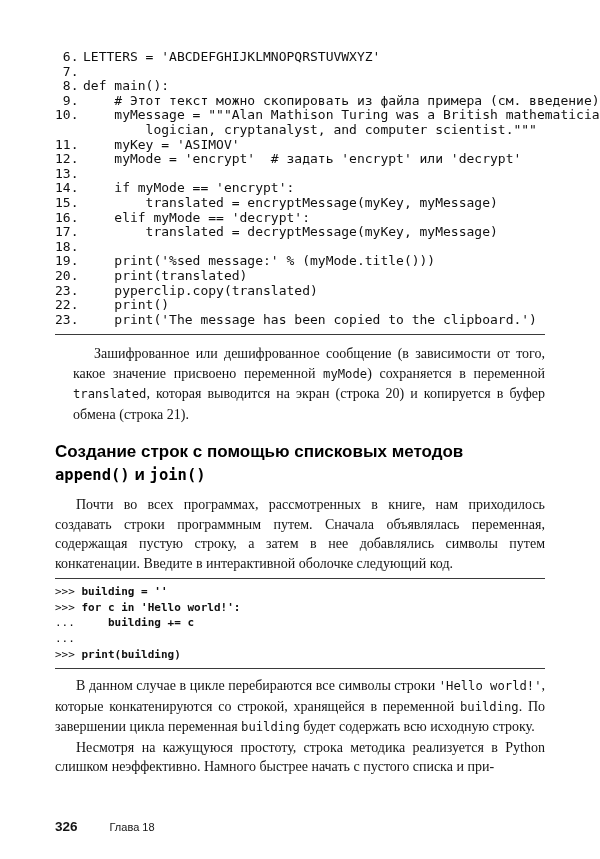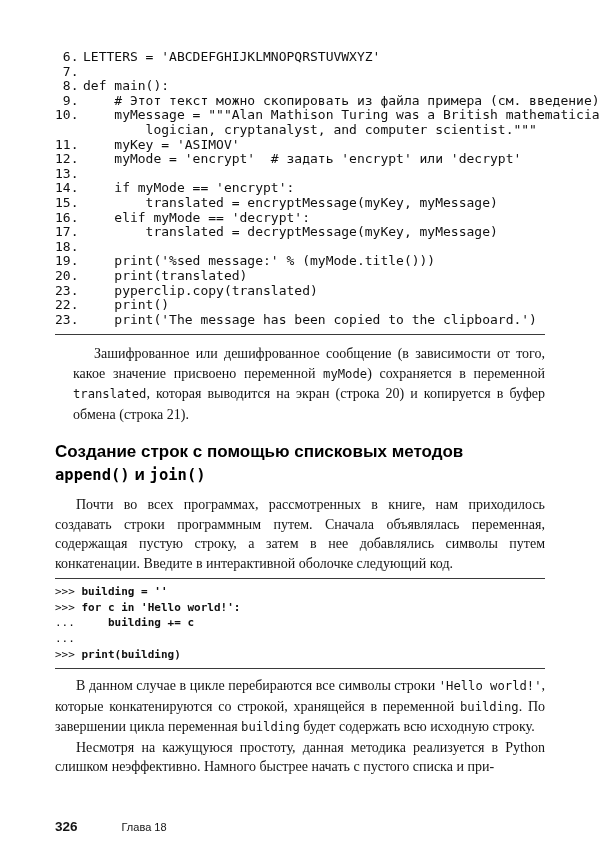--- a/index.html
+++ b/index.html
@@ -76,21 +76,21 @@
   .shell-line { white-space: pre; min-height: 15.6px; }
   .shell-block .run-mono-bold { font-weight: bold; }
 
   
   .page-footer {
     position: absolute;
     left: 55px;
     bottom: 25px;
     display: flex;
     align-items: baseline;
-    gap: 16px;
+    gap: 4px;
     font-family: "Liberation Sans", sans-serif;
     color: #141414;
   }
   .page-number { font-size: 13.5px; font-weight: bold; }
   .chapter-label { font-size: 11px; padding-left: 28px; }
 </style>
 </head>
 <body>
 
 <div class="page">
@@ -135,20 +135,20 @@
       <div class="shell-line"><span class="run run-mono">&gt;&gt;&gt; </span><span class="run run-mono-bold">for c in 'Hello world!':</span></div>
       <div class="shell-line"><span class="run run-mono">... </span><span class="run run-mono-bold">    building += c</span></div>
       <div class="shell-line"><span class="run run-mono">...</span></div>
       <div class="shell-line"><span class="run run-mono">&gt;&gt;&gt; </span><span class="run run-mono-bold">print(building)</span></div>
     </div>
 
   <div class="rule rule-below-shell"></div>
 
   <p class="body-para"><span class="run run-serif">В данном случае в цикле перебираются все символы строки </span><span class="run run-mono">'Hello world!'</span><span class="run run-serif">, которые конкатенируются со строкой, хранящейся в переменной </span><span class="run run-mono">building</span><span class="run run-serif">. По завершении цикла переменная </span><span class="run run-mono">building</span><span class="run run-serif"> будет содержать всю исходную строку.</span></p>
 
-  <p class="body-para"><span class="run run-serif">Несмотря на кажущуюся простоту, данная методика реализуется в Python слишком неэффективно. Намного быстрее начать с пустого списка и при-</span></p>
+  <p class="body-para"><span class="run run-serif">Несмотря на кажущуюся простоту, строка методика реализуется в Python слишком неэффективно. Намного быстрее начать с пустого списка и при-</span></p>
 
   <div class="page-footer">
     <span class="page-number">326</span>
     <span class="chapter-label">Глава 18</span>
   </div>
 
 </div>
 
 </body></html>

